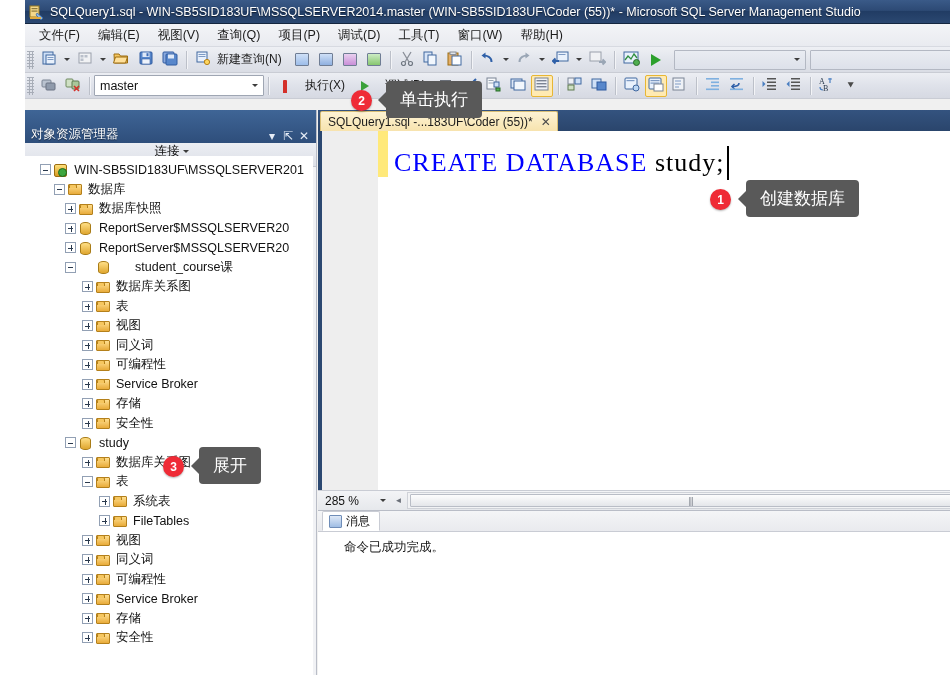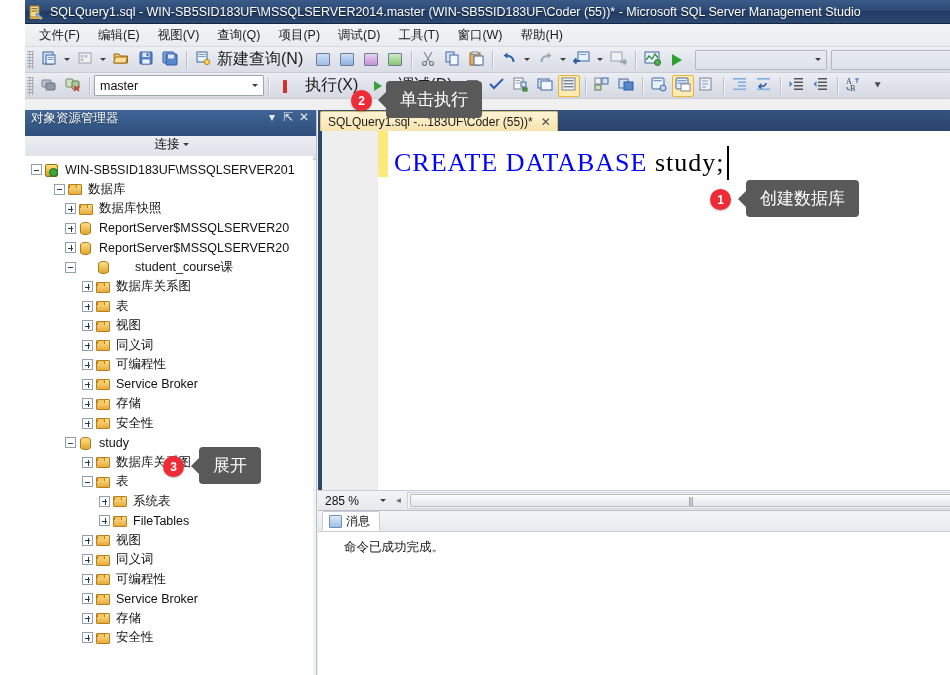--- a/index.html
+++ b/index.html
@@ -61,21 +61,21 @@
     width: 7px; height: 18px; margin: 0 3px 0 2px; flex: none;
     background-image: radial-gradient(circle, #9aa0ab 1px, transparent 1.2px);
     background-size: 3px 3px; background-position: 1px 2px; opacity: .8;
   }
   .tbtn {
     height: 22px; min-width: 22px; display: inline-flex; align-items: center;
     justify-content: center; margin: 0 1px; border: 1px solid transparent;
     border-radius: 2px; flex: none; padding: 0 2px;
   }
   .tbtn.active { background: #ffeab2; border-color: #e7b634; }
-  .tlabel { font-size: 16px; color: #1b1b1b; padding: 0 4px; white-space: nowrap; }
+  .tlabel { font-size: 12px; color: #1b1b1b; padding: 0 4px; white-space: nowrap; }
   .tsep {
     width: 1px; height: 18px; background: #bcc0c9; margin: 0 4px; flex: none;
     box-shadow: 1px 0 0 #f3f4f7;
   }
   .caret-sm {
     width: 0; height: 0; border-left: 3px solid transparent;
     border-right: 3px solid transparent; border-top: 3.5px solid #3c3c3c;
     margin: 0 3px;
   }
   .combo {
@@ -104,21 +104,21 @@
   .sq.blue { background: linear-gradient(to bottom,#cfe0f7,#9dbde9); }
   .sq.purple { background: linear-gradient(to bottom,#e9d0ef,#c98fd8); }
   .sq.green { background: linear-gradient(to bottom,#cdecc4,#87c76f); }
 
   
   .oe {
     position: absolute; left: 0; top: 110px; width: 292px; height: 565px;
     background: #f1f2f5; border-right: 1px solid #b9bdc7;
   }
   .oe-header {
-    height: 26px; display: flex; align-items: flex-start;
+    height: 33px; display: flex; align-items: flex-end;
     background: linear-gradient(to bottom,#3f6596,#2e4e7b);
     color: #fff; font-size: 12.5px; padding: 0 4px 0 6px;
   }
   .oe-title { flex: 1; text-shadow: 0 1px 1px rgba(0,0,0,.5); white-space: nowrap; }
   .oe-hbtn { width: 16px; text-align: center; color: #e7edf7; font-size: 12px; cursor: default; }
   .oe-toolbar {
     height: 24px; display: flex; align-items: center; padding-left: 5px;
     background: linear-gradient(to bottom,#eceef3,#dde0e8);
     border-bottom: 1px solid #c4c8d1;
     flex-direction: column;
@@ -637,21 +637,21 @@
         <svg width="17" height="15" viewBox="0 0 17 15">
           <rect x="1" y="1" width="12" height="10" rx="1" fill="#e3e9f3" stroke="#7b8494"></rect>
           <rect x="2.5" y="3" width="8" height="1.2" fill="#9aa6b5"></rect>
           <rect x="2.5" y="5.5" width="8" height="1.2" fill="#9aa6b5"></rect>
           <circle cx="12.5" cy="11" r="3.5" fill="#d4302a" stroke="#8f1f1b"></circle>
           <path d="M11 9.5 L14 12.5 M14 9.5 L11 12.5" stroke="#fff" stroke-width="1.1"></path>
         </svg>
       </span>
     </div>
     <div class="oe-tree" id="oe-tree">
-        <div class="tnode" style="padding-left: 6px;">
+        <div class="tnode" style="padding-left: 6px; justify-content: center;">
           <span class="exp"></span>
           <span class="tico">
             <span class="ico-server" style="position: absolute;"></span>
           </span>
           <span>WIN-SB5SID183UF\MSSQLSERVER201</span>
         </div>
         <div class="tnode" style="padding-left: 29px;">
           <span class="exp"></span>
           <span class="tico">
             <span class="ico-folder" style="position: absolute;"></span>

